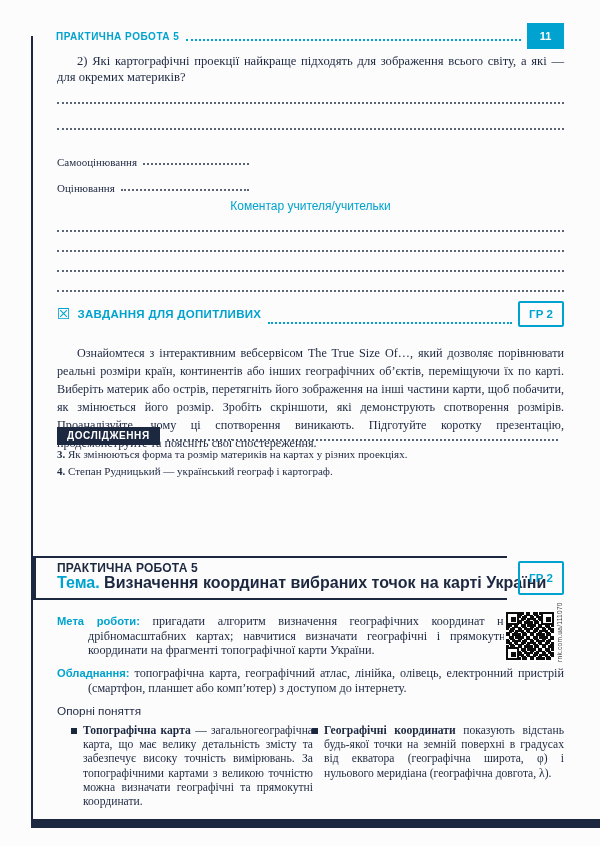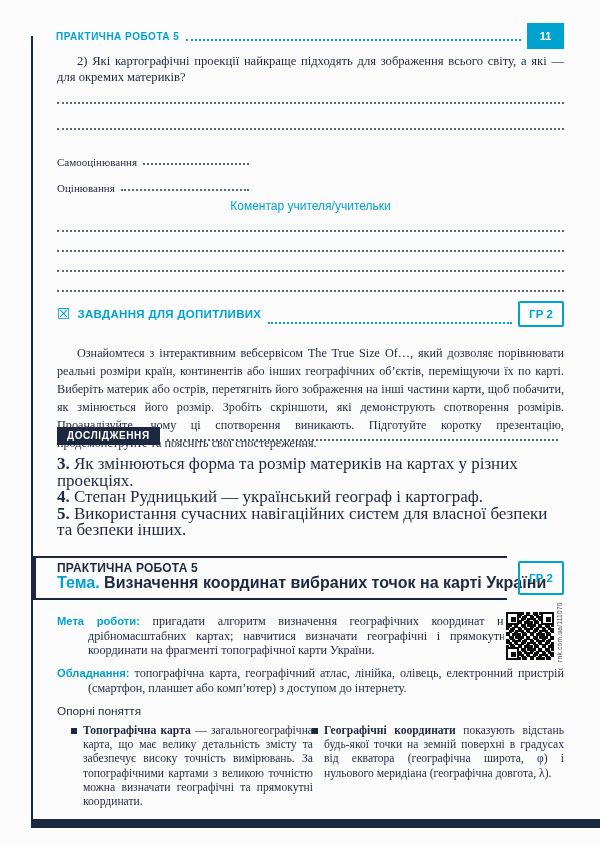--- a/index.html
+++ b/index.html
@@ -49,21 +49,21 @@
   
   #curious-header{left:57px;right:36px;top:300px;height:28px;display:flex;align-items:center}
   #curious-icon{font-family:"DejaVu Sans",sans-serif;font-size:15px;color:var(--accent);line-height:1}
   #curious-title{font-weight:bold;font-size:11.5px;letter-spacing:.3px;color:var(--accent);margin-left:7px}
   .gr-box{width:46px;height:26px;border:2px solid var(--accent);border-radius:2px;color:var(--accent);font-weight:bold;font-size:11.5px;display:flex;align-items:center;justify-content:center;flex:none}
   #curious-body{left:57px;right:36px;top:344px;font-size:12.2px;line-height:18px;text-align:justify;text-indent:20px}
 
   
   #research-row{left:57px;right:36px;top:427px;display:flex;align-items:flex-end}
   #research-badge{background:var(--ink);color:#fff;font-weight:bold;font-size:10px;letter-spacing:.6px;padding:3px 10px 4px}
-  #research-list{left:57px;right:36px;top:456px;font-size:17px;line-height:16.5px}
+  #research-list{left:57px;right:36px;top:446px;font-size:11px;line-height:16.5px}
 
   
   .pw-line{left:31px;width:476px;height:2px;background:var(--ink)}
   #pw-bar{left:31px;top:556px;width:5px;height:44px;background:var(--ink)}
   #pw-title{left:57px;top:561px;font-weight:bold;font-size:12px;letter-spacing:.2px}
   #pw-theme{left:57px;top:574px;font-weight:bold;font-size:16px}
   #pw-gr{left:518px;top:561px;height:34px}
 
   
   .hang{text-align:justify;font-size:12.2px;line-height:14.6px;padding-left:31px;text-indent:-31px}
@@ -134,21 +134,20 @@
 </div>
 <div class="abs" id="curious-body">Ознайомтеся з інтерактивним вебсервісом The True Size Of…, який дозволяє порівнювати реальні розміри країн, континентів або інших географічних об’єктів, переміщуючи їх по карті. Виберіть материк або острів, перетягніть його зображення на інші частини карти, щоб побачити, як змінюється його розмір. Зробіть скріншоти, які демонструють спотворення розмірів. Проаналізуйте, чому ці спотворення виникають. Підготуйте коротку презентацію, продемонструйте та поясніть свої спостереження.</div>
 
 <div class="abs" id="research-row">
   <span id="research-badge" class="sans">ДОСЛІДЖЕННЯ</span>
   <span class="leader dark"></span>
 </div>
 <div class="abs" id="research-list">
   <div><b>3.</b> <span>Як змінюються форма та розмір материків на картах у різних проекціях.</span></div>
   <div><b>4.</b> <span>Степан Рудницький — український географ і картограф.</span></div>
-  <div><b>5.</b> <span>Використання сучасних навігаційних систем для власної безпеки та безпеки інших.</span></div>
 </div>
 
 <div class="abs pw-line" style="top:556px"></div>
 <div class="abs pw-line" style="top:598px"></div>
 <div class="abs" id="pw-bar"></div>
 <div class="abs sans" id="pw-title">ПРАКТИЧНА РОБОТА 5</div>
 <div class="abs sans" id="pw-theme">
   <span class="accent">Тема.</span><span> Визначення координат вибраних точок на карті України</span>
 </div>
 <div class="abs gr-box sans" id="pw-gr">ГР 2</div>

